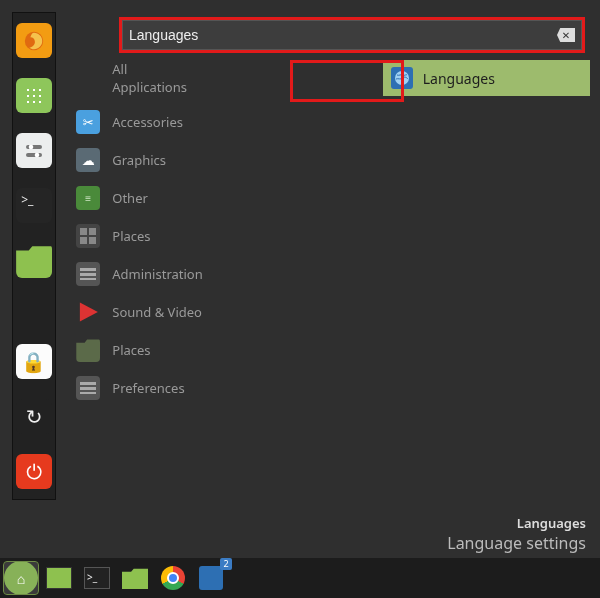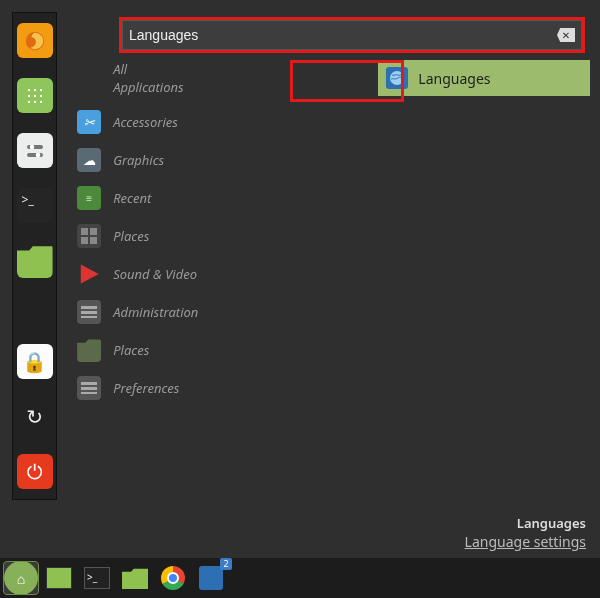--- a/index.html
+++ b/index.html
@@ -97,21 +97,20 @@
     border-radius: 2px 0 0 2px;
     clip-path: polygon(18% 0, 100% 0, 100% 100%, 18% 100%, 0 50%);
   }
 
   .cat-list {
     margin-top: 48px;
     display: flex;
     flex-direction: column;
     gap: 14px;
     padding-left: 6px;
-    font-style: italic;
   }
   .cat-item {
     display: flex;
     align-items: center;
     gap: 12px;
     color: #9a9a9a;
     font-size: 13px;
     cursor: pointer;
   }
   .cat-item.no-icon .cat-icon { visibility: hidden; }
@@ -171,21 +170,21 @@
 
   
   .desc {
     position:absolute;
     right: 14px;
     top: 514px;
     text-align:right;
     color:#ddd;
   }
   .desc .title{font-weight:600;font-size:13px;}
-  .desc .sub{font-size:14px;color:#bbb;text-decoration:underline;}
+  .desc .sub{font-size:16px;color:#bbb;}
 
   
   .taskbar {
     position:absolute;
     left:0; right:0; bottom:0;
     height:40px;
     background:#1c1c1c;
     display:flex;
     align-items:center;
     padding:0 4px;
@@ -290,39 +289,39 @@
       <div class="cat-item">
         <div class="cat-icon ci-access">✂</div>
         <span>Accessories</span>
       </div>
       <div class="cat-item">
         <div class="cat-icon ci-internet">☁</div>
         <span>Graphics</span>
       </div>
       <div class="cat-item">
         <div class="cat-icon ci-office">≡</div>
-        <span>Recent</span>
+        <span>Other</span>
       </div>
       <div class="cat-item">
         <div class="cat-icon ci-other">
             <div class="grid-2x2"></div>
           </div>
         <span>Places</span>
       </div>
       <div class="cat-item">
+        <div class="cat-icon ci-admin">
+            <div class="gear-lines"></div>
+          </div>
+        <span>Administration</span>
+      </div>
+      <div class="cat-item">
         <div class="ci-sound-wrap">
             <div class="cat-icon ci-sound"></div>
           </div>
         <span>Sound &amp; Video</span>
-      </div>
-      <div class="cat-item">
-        <div class="cat-icon ci-admin">
-            <div class="gear-lines"></div>
-          </div>
-        <span>Administration</span>
       </div>
       <div class="cat-item">
         <div class="cat-icon ci-places"></div>
         <span>Places</span>
       </div>
       <div class="cat-item">
         <div class="cat-icon ci-prefs">
             <div class="gear-lines"></div>
           </div>
         <span>Preferences</span>

